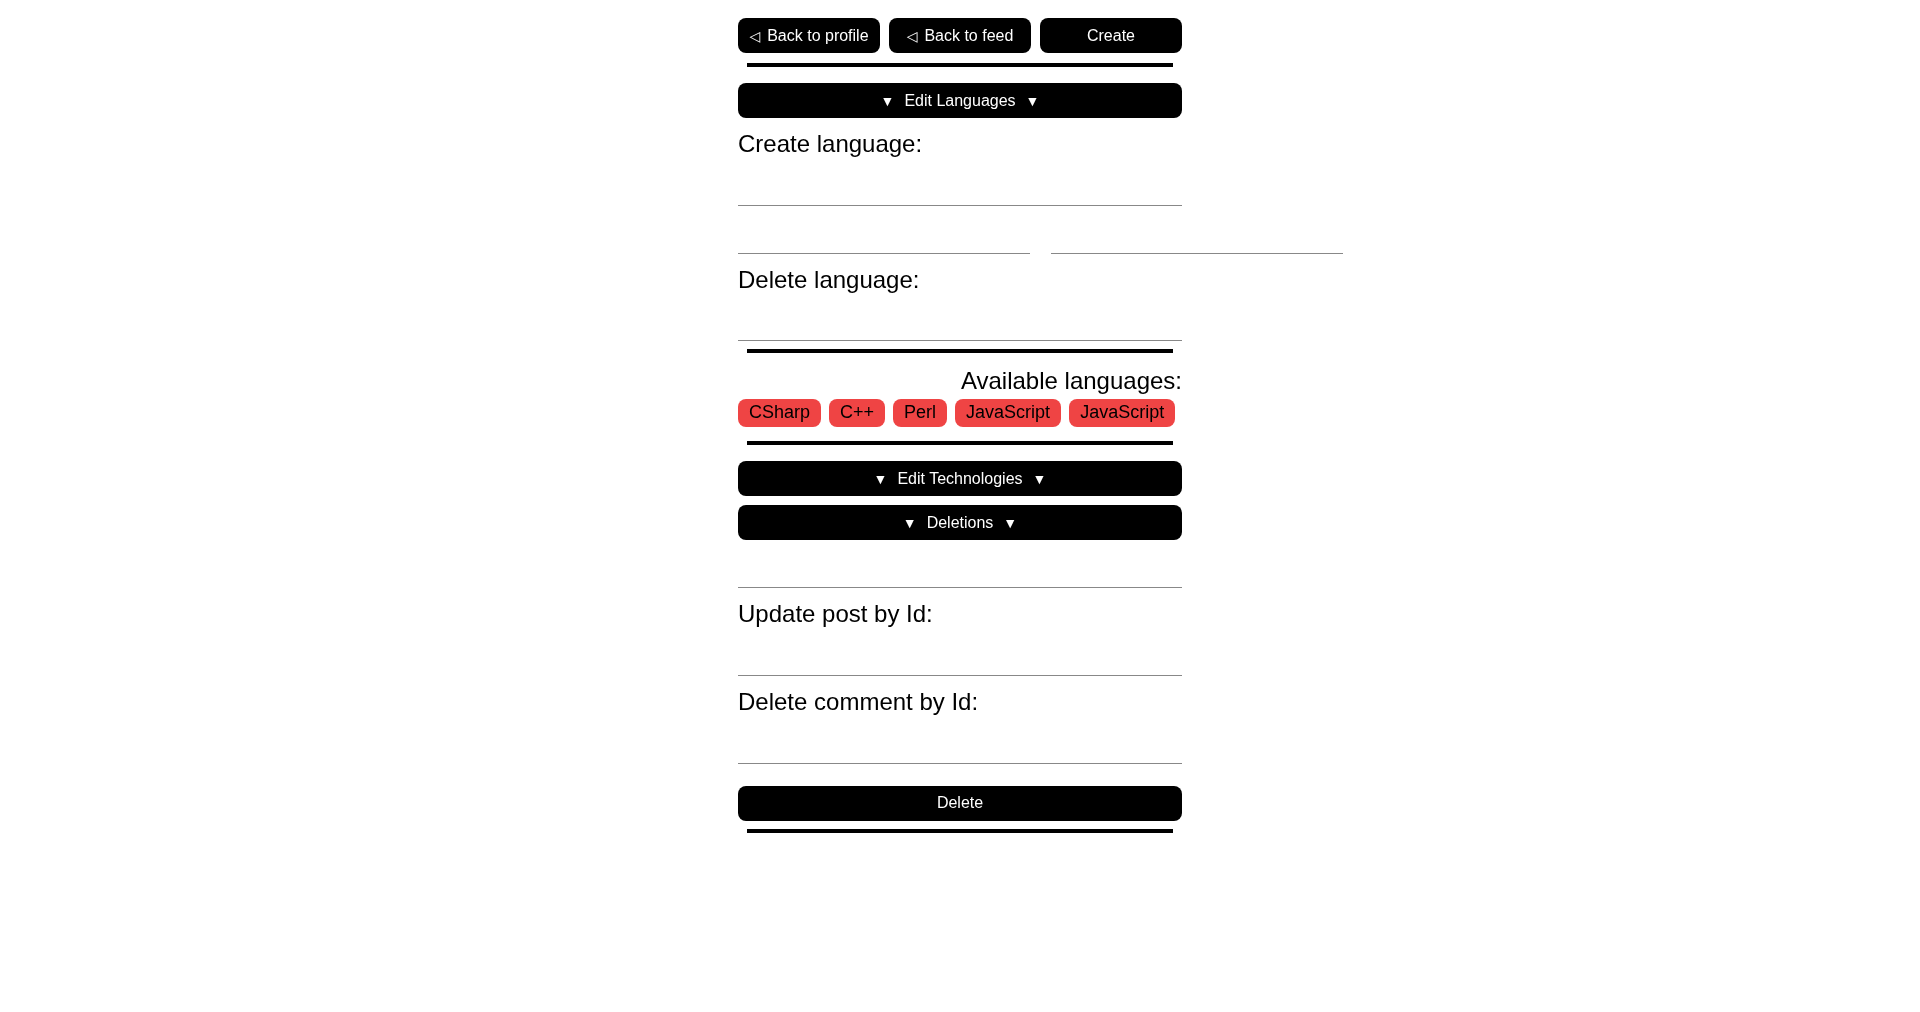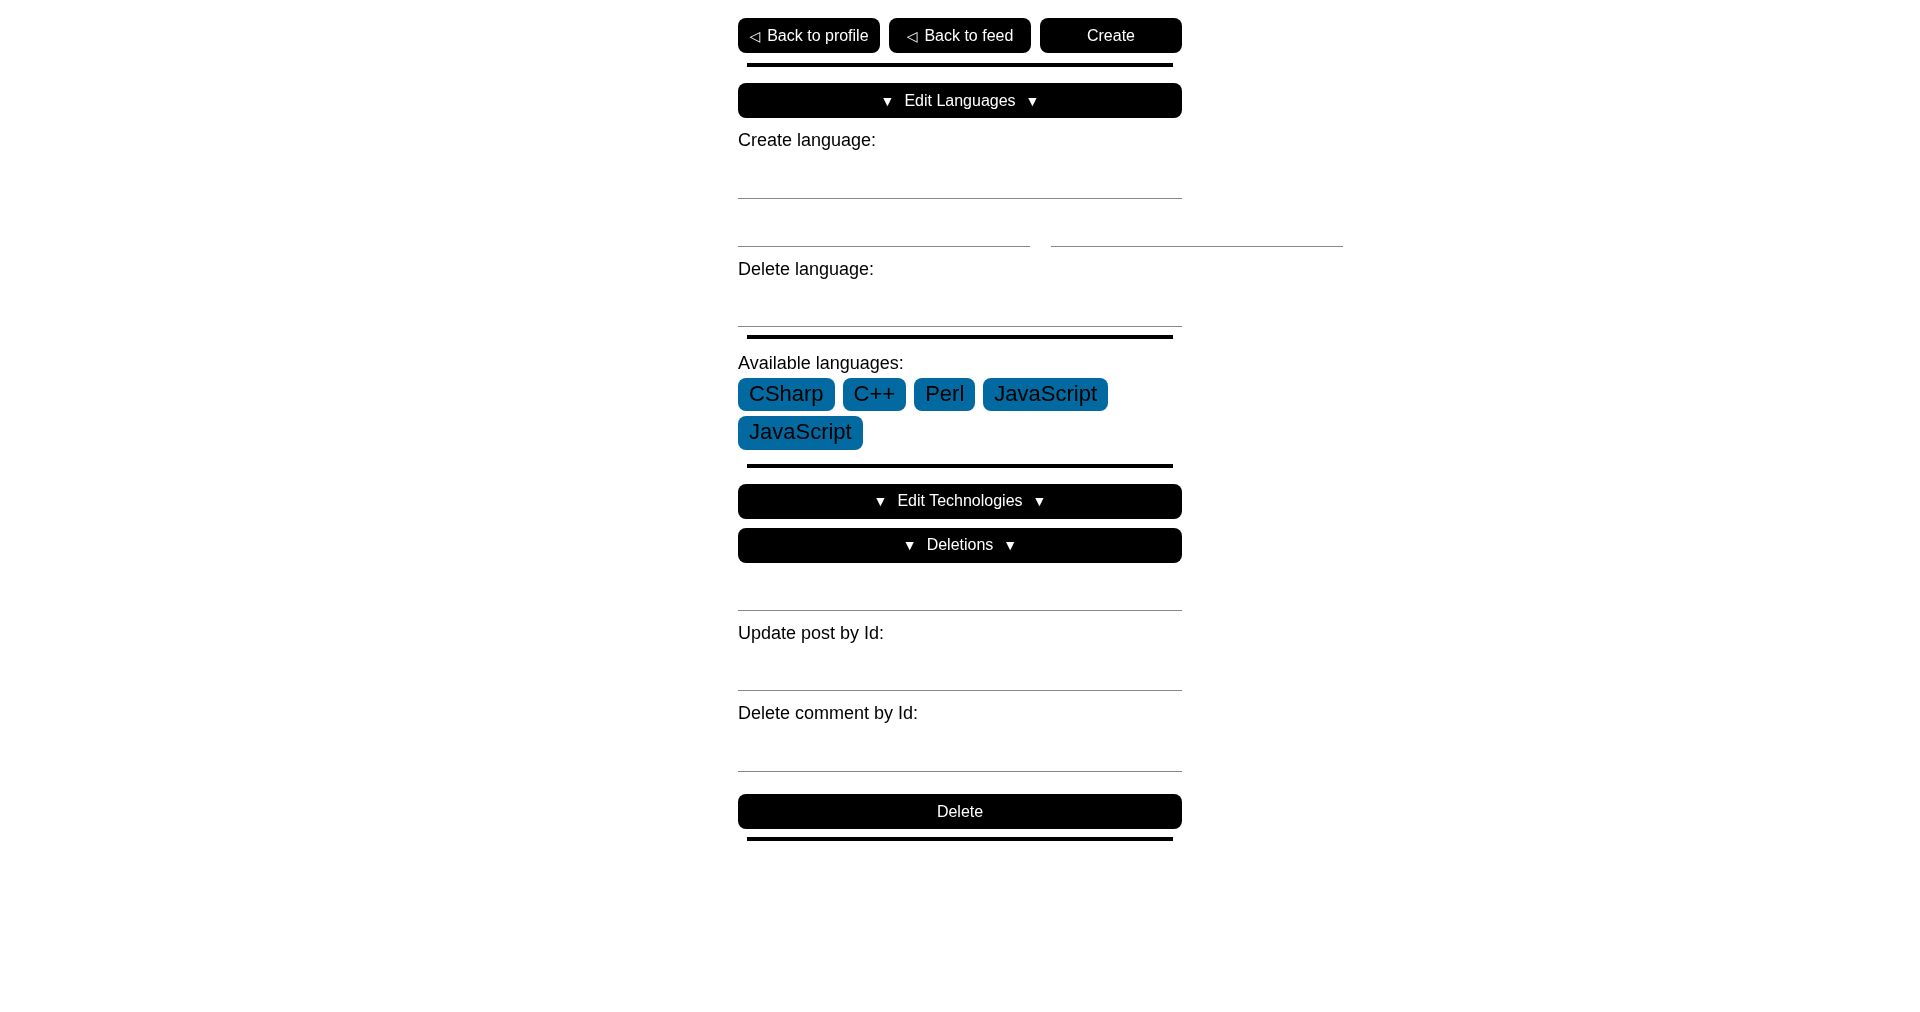--- a/index.html
+++ b/index.html
@@ -54,21 +54,21 @@
     height: 35px;
     margin-top: 16px;
     display: flex;
     align-items: center;
     justify-content: center;
     gap: 10px;
   }
   .toggle + .toggle { margin-top: 9px; }
   .tri { font-size: 14px; line-height: 1; }
   .field-label {
-    font-size: 18px;
+    font-size: 24px;
     line-height: 1.15;
     margin-top: 12px;
   }
   .underline-input {
     display: block;
     width: 100%;
     height: 40px;
     margin-top: 8px;
     border: none;
     border-bottom: 1px solid #888888;
@@ -90,29 +90,29 @@
     margin-top: 22px;
   }
   hr.thick.after-action { margin-top: 8px; }
   .tags {
     margin-top: 4px;
     display: flex;
     flex-wrap: wrap;
     gap: 5px 8px;
   }
   .tag {
-    background: #0369a1;
+    background: #ef4444;
     color: #000000;
     border-radius: 8px;
     padding: 3px 11px 5px 11px;
-    font-size: 22px;
+    font-size: 18px;
     line-height: 1.15;
   }
   hr.thick.after-tags { margin-top: 14px; }
-  .avail-label { margin-top: 14px; }
+  .avail-label { margin-top: 14px; text-align: right; }
 </style>
 </head>
 <body>
 
 <div class="column">
 
   <div class="top-nav">
     <button class="btn">
       <span class="tri">◁</span>
       <span>Back to profile</span>

